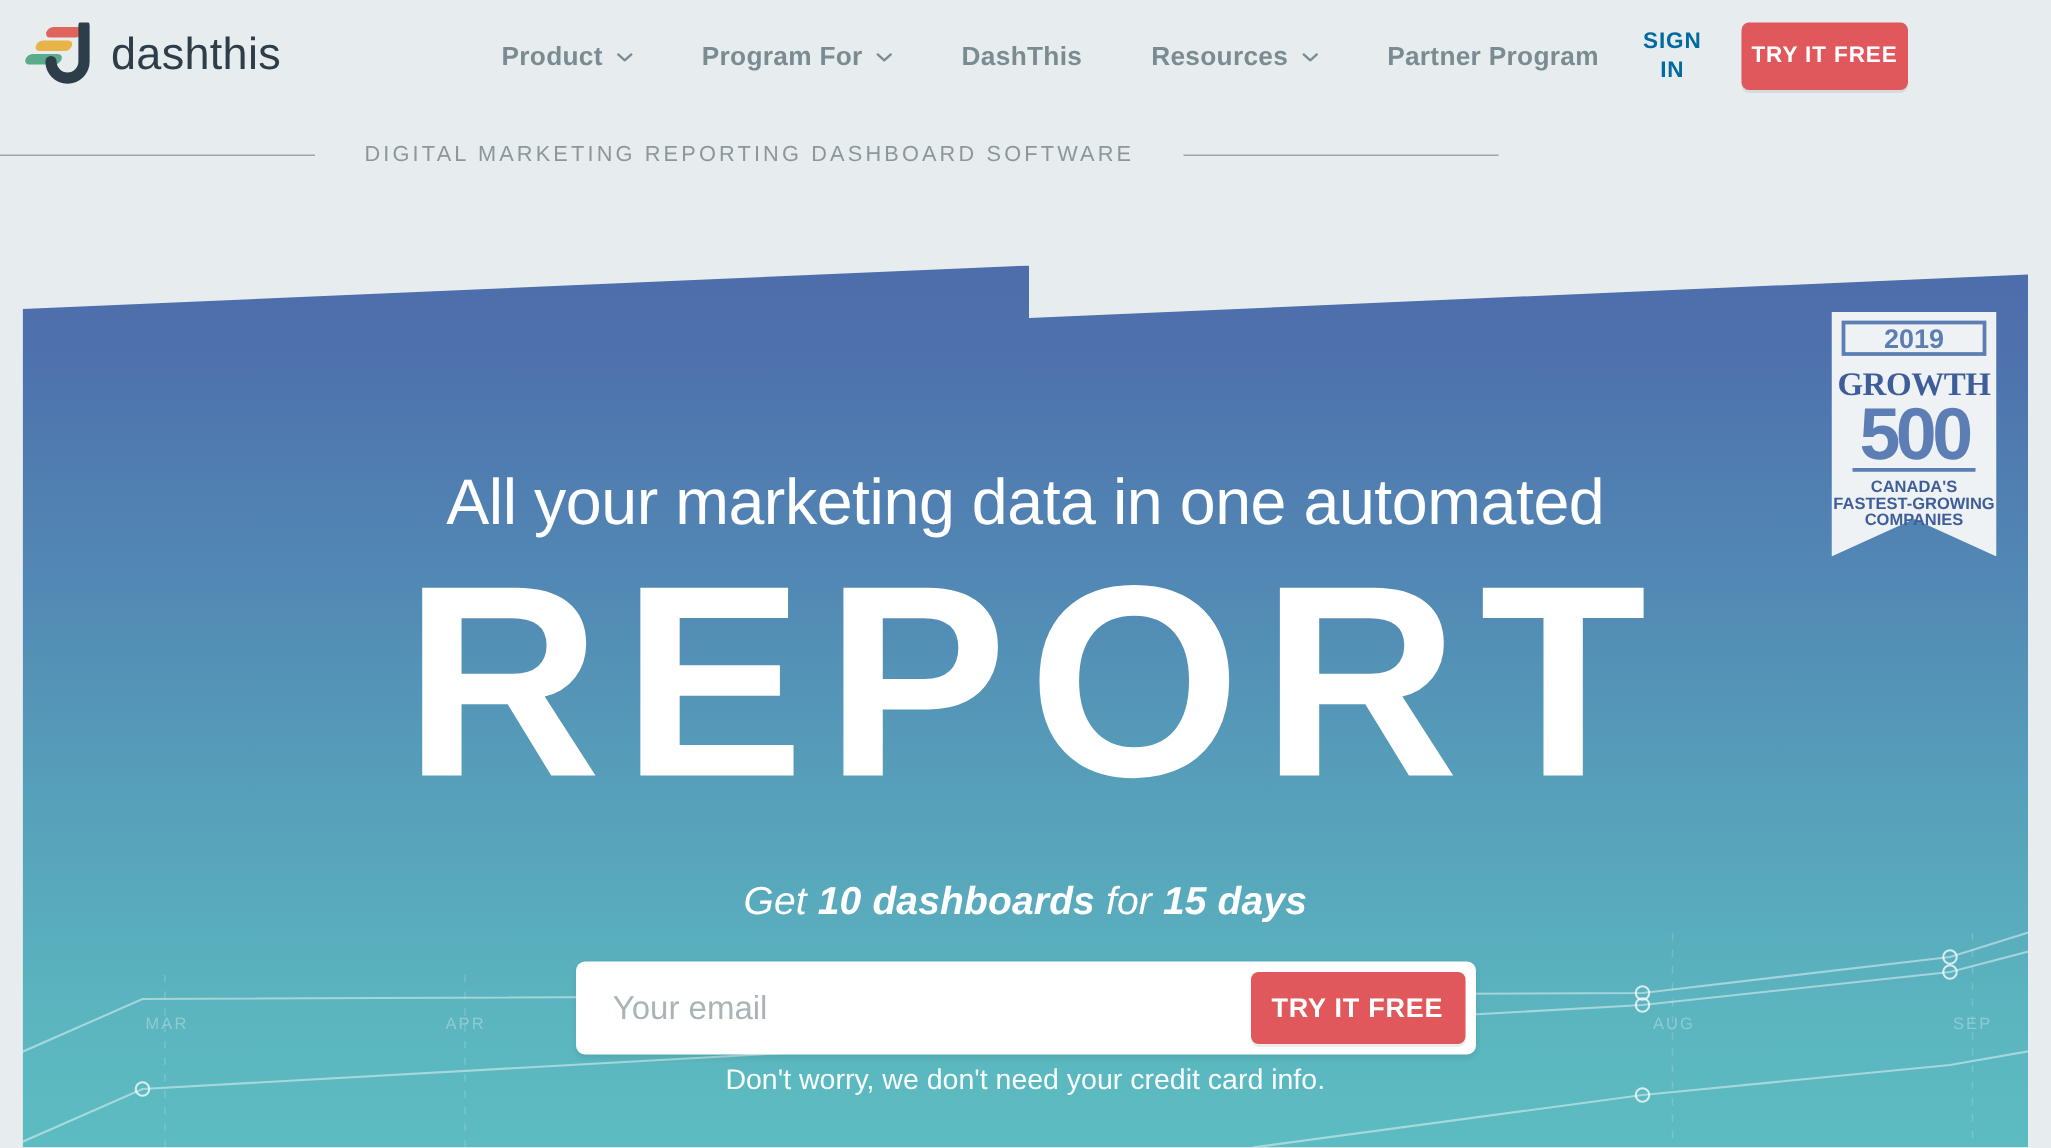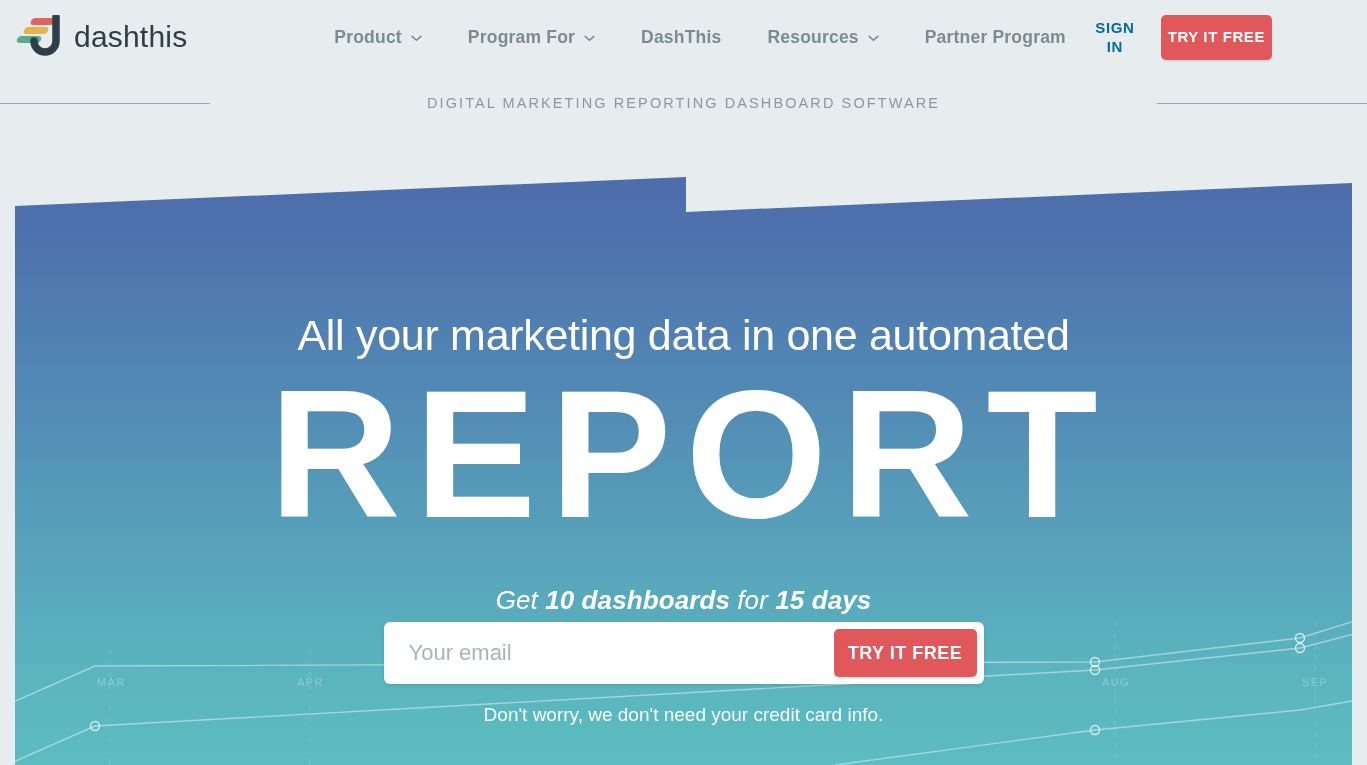--- a/index.html
+++ b/index.html
@@ -52,21 +52,21 @@
     width: 111px; height: 45px; background: #e0585b; border: none;
     border-radius: 5px; color: #fff; font-size: 15px; font-weight: bold;
     letter-spacing: .6px; line-height: 1.25; cursor: pointer;
     font-family: "Liberation Sans", sans-serif;
     box-shadow: 0 2px 0 rgba(0,0,0,.07);
   }
 
   
   .tagline-row {
     position: absolute; top: 92px; left: 0; width: 1367px; height: 22px;
-    display: flex; align-items: center; justify-content: space-between; z-index: 20;
+    display: flex; align-items: center; justify-content: flex-start; z-index: 20;
   }
   .tagline-rule { height: 1px; background: #9aa8ad; width: 210px; }
   .tagline-rule.left { margin-right: 0; }
   .tagline-text {
     color: #8b979c; font-size: 14.5px; letter-spacing: 2.1px;
     padding: 0 33px; white-space: nowrap;
   }
 
   
   .hero {
@@ -91,39 +91,39 @@
     color: #fff; font-size: 182px; font-weight: bold; line-height: .82;
     letter-spacing: 14px; margin-top: 20px; text-indent: 14px;
     text-align: center; white-space: nowrap;
   }
   .subline {
     color: #fff; font-size: 26px; margin-top: 56px; letter-spacing: .1px;
     text-align: center; white-space: nowrap; font-style: italic;
   }
   .subline b { font-weight: bold; }
   .form-row {
-    margin-top: 6px; width: 600px; height: 62px; background: #fff;
+    margin-top: 25px; width: 600px; height: 62px; background: #fff;
     border-radius: 6px; display: flex; align-items: center; padding: 7px;
     box-shadow: 0 2px 4px rgba(0,0,0,.09);
   }
   .email-input {
     flex: 1; border: none; outline: none; background: transparent;
     font-size: 22px; color: #55656b; padding-left: 18px;
     font-family: "Liberation Sans", sans-serif;
   }
   .email-input::placeholder { color: #a9b4b8; }
   .cta-form {
     width: 143px; height: 48px; background: #e0585b; border: none;
     border-radius: 5px; color: #fff; font-size: 18px; font-weight: bold;
     letter-spacing: .5px; cursor: pointer;
     font-family: "Liberation Sans", sans-serif;
     box-shadow: 0 2px 0 rgba(0,0,0,.07);
   }
   .reassure {
-    color: #fff; font-size: 19px; margin-top: 20px; text-align: right;
+    color: #fff; font-size: 19px; margin-top: 7px; text-align: right;
     white-space: nowrap; opacity: .97;
   }
 
   
   .badge {
     position: absolute; left: 1221px; top: 208px; width: 110px; height: 163px;
     z-index: 25;
   }
   .badge svg { display: block; }
 </style>
@@ -233,14 +233,27 @@
 
       <form class="form-row">
         <input class="email-input" type="text" placeholder="Your email" style="">
         <button class="cta-form" type="submit">TRY IT FREE</button>
       </form>
 
       <div class="reassure">Don't worry, we don't need your credit card info.</div>
     </div>
   </div>
 
+  <div class="badge">
+    <svg viewBox="0 0 110 163" width="110" height="163" aria-hidden="true">
+      <path d="M0 0 H110 V163 L55 138 L0 163 Z" fill="#eef2f5"></path>
+      <rect x="8" y="7" width="94" height="21" fill="none" stroke="#5d7db5" stroke-width="2.5"></rect>
+      <text x="55" y="24" text-anchor="middle" fill="#5d7db5" font-family="Liberation Sans, sans-serif" font-size="18" font-weight="bold">2019</text>
+      <text x="55" y="55" text-anchor="middle" fill="#3f5e99" font-family="Liberation Serif, serif" font-size="22" font-weight="bold" letter-spacing="-0.3">GROWTH</text>
+      <text x="55" y="98" text-anchor="middle" fill="#5d7db5" font-family="Liberation Sans, sans-serif" font-size="49" font-weight="bold" letter-spacing="-3">500</text>
+      <rect x="14" y="104" width="82" height="2.5" fill="#5d7db5"></rect>
+      <text x="55" y="120" text-anchor="middle" fill="#3f5e99" font-family="Liberation Sans, sans-serif" font-size="11" font-weight="bold">CANADA'S</text>
+      <text x="55" y="131" text-anchor="middle" fill="#3f5e99" font-family="Liberation Sans, sans-serif" font-size="11" font-weight="bold">FASTEST-GROWING</text>
+      <text x="55" y="142" text-anchor="middle" fill="#3f5e99" font-family="Liberation Sans, sans-serif" font-size="11" font-weight="bold">COMPANIES</text>
+    </svg>
+  </div>
 
 </div>
 
 </body></html>

